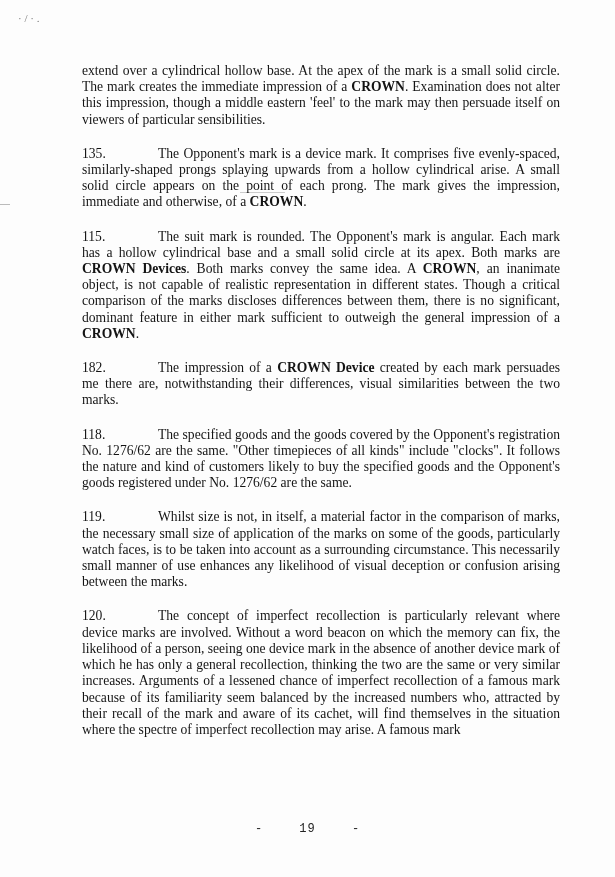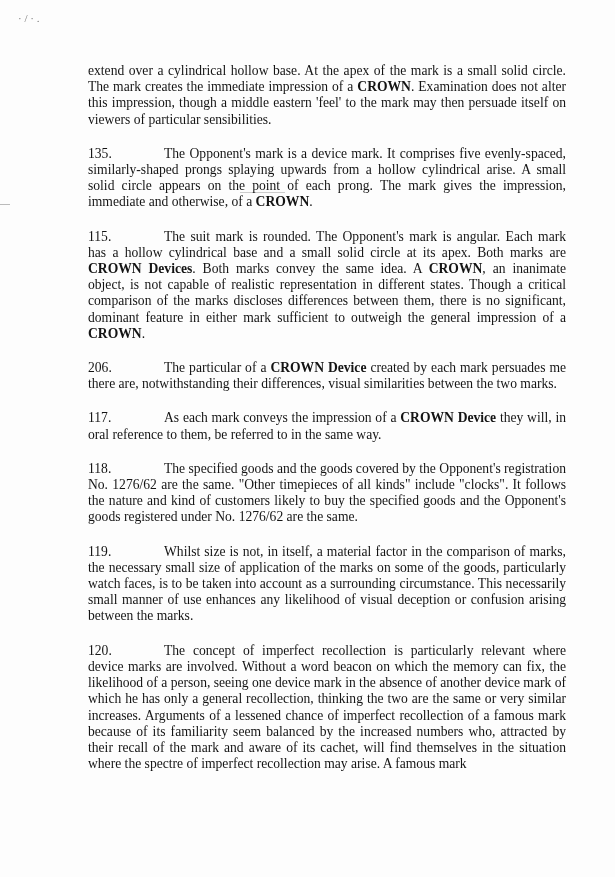--- a/index.html
+++ b/index.html
@@ -24,24 +24,28 @@
     .scanline { position: absolute; height: 1px; background: #bbb; }
   </style>
 </head>
 <body>
 
 <div class="page">
   <div class="specks">· / ·  .</div>
   <div class="scanline" style="left:0;top:204px;width:10px;"></div>
   <div class="scanline" style="left:240px;top:192px;width:45px;background:#ccc;"></div>
 
-  <div class="body-text" style="top:63px;margin-left:6px;">
+  <div class="body-text" style="top:63px;">
     <p class="para" id="p-cont" style="margin-bottom:18px;"><span>extend over a cylindrical hollow base.  At the apex of the mark is a small solid circle. The mark creates the immediate impression of a </span><b>CROWN</b><span>.  Examination does not alter this impression, though a middle eastern 'feel' to the mark may then persuade itself on viewers of particular sensibilities.</span></p>
     <p class="para" id="p-114" style="margin-bottom:18px;"><span class="num">135.</span><span>The Opponent's mark is a device mark.  It comprises five evenly-spaced, similarly-shaped prongs splaying upwards from a hollow cylindrical arise.  A small solid circle appears on the point of each prong.  The mark gives the impression, immediate and otherwise, of a </span><b>CROWN</b><span>.</span></p>
     <p class="para" id="p-115" style="margin-bottom:18px;"><span class="num">115.</span><span>The suit mark is rounded.  The Opponent's mark is angular.  Each mark has a hollow cylindrical base and a small solid circle at its apex.  Both marks are </span><b>CROWN Devices</b><span>.  Both marks convey the same idea.  A </span><b>CROWN</b><span>, an inanimate object, is not capable of realistic representation in different states.  Though a critical comparison of the marks discloses differences between them, there is no significant, dominant feature in either mark sufficient to outweigh the general impression of a </span><b>CROWN</b><span>.</span></p>
-    <p class="para" id="p-116" style="margin-bottom:18px;"><span class="num">206.</span><span>The particular of a </span><b>CROWN Device</b><span> created by each mark persuades me there are, notwithstanding their differences, visual similarities between the two marks.</span></p>
-    <p class="para" id="p-117" style="margin-bottom:18px;"><span class="num">117.</span><span>As each mark conveys the impression of a </span><b>CROWN  Device</b><span> they will, in oral reference to them, be referred to in the same way.</span></p>
+    <p class="para" id="p-116" style="margin-bottom:18px;"><span class="num">182.</span><span>The impression of a </span><b>CROWN Device</b><span> created by each mark persuades me there are, notwithstanding their differences, visual similarities between the two marks.</span></p>
     <p class="para" id="p-118" style="margin-bottom:18px;"><span class="num">118.</span><span>The specified goods and the goods covered by the Opponent's registration No. 1276/62 are the same.  "Other timepieces of all kinds" include "clocks".  It follows the nature and kind of customers likely to buy the specified goods and the Opponent's goods registered under No. 1276/62 are the same.</span></p>
     <p class="para" id="p-119" style="margin-bottom:18px;"><span class="num">119.</span><span>Whilst size is not, in itself, a material factor in the comparison of marks, the necessary small size of application of the marks on some of the goods, particularly watch faces, is to be taken into account as a surrounding circumstance.  This necessarily small manner of use enhances any likelihood of visual deception or confusion arising between the marks.</span></p>
     <p class="para" id="p-120"><span class="num">120.</span><span>The concept of imperfect recollection is particularly relevant where device marks are involved.  Without a word beacon on which the memory can fix, the likelihood of a person, seeing one device mark in the absence of another device mark of which he has only a general recollection, thinking the two are the same or very similar increases.  Arguments of a lessened chance of imperfect recollection of a famous mark because of its familiarity seem balanced by the increased numbers who, attracted by their recall of the mark and aware of its cachet, will find themselves in the situation where the spectre of imperfect recollection may arise.  A famous mark</span></p>
   </div>
 
+  <div class="footer">
+    <span>-</span>
+    <span>19</span>
+    <span>-</span>
+  </div>
 </div>
 
 </body></html>

